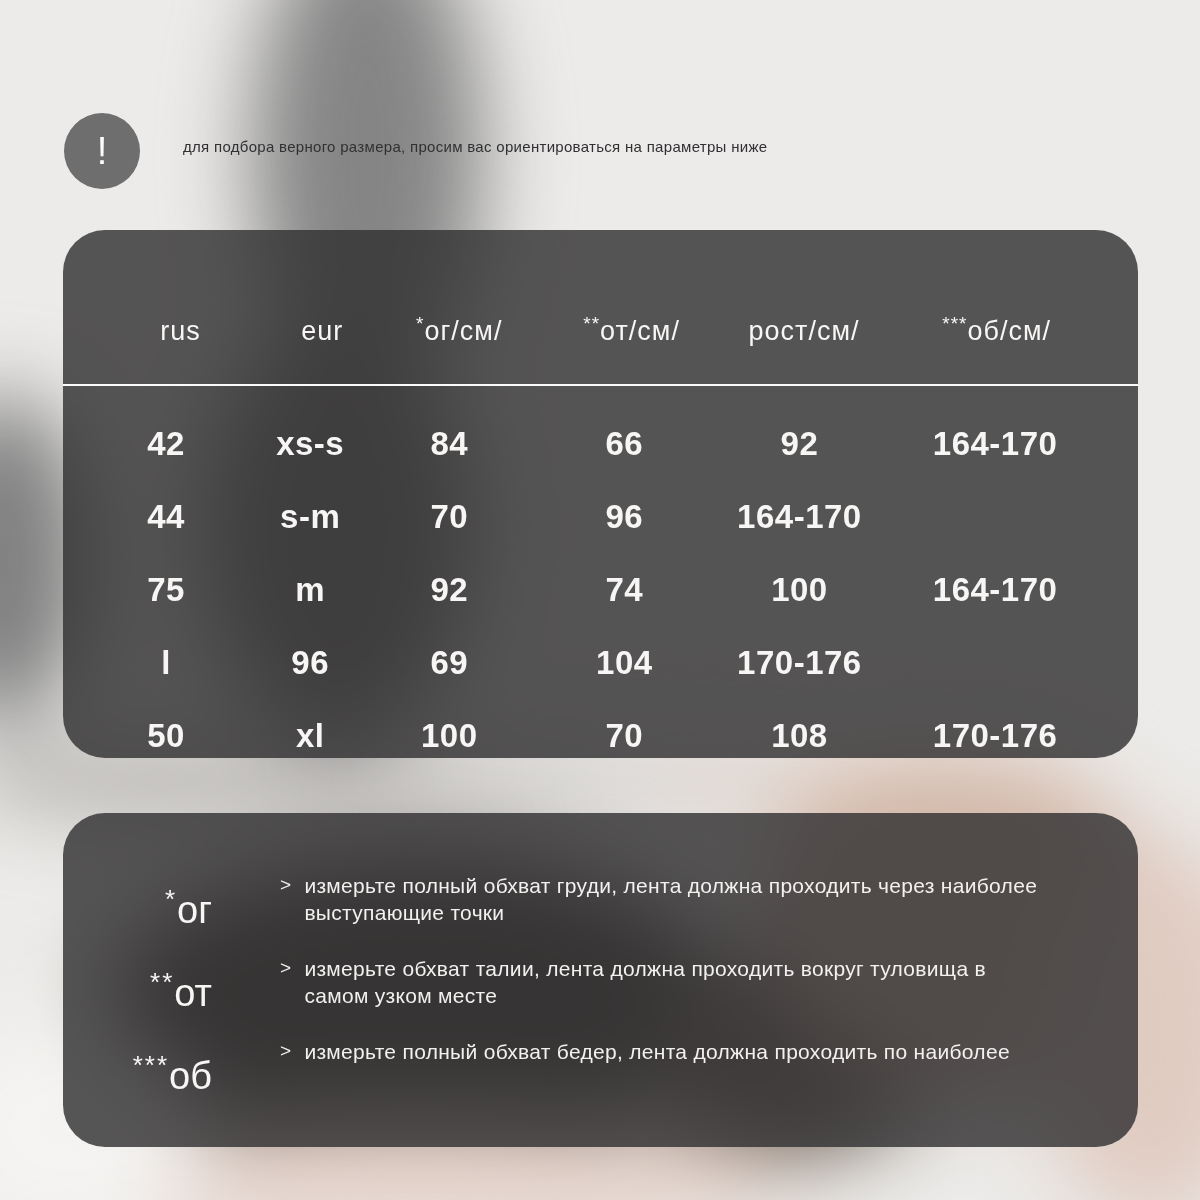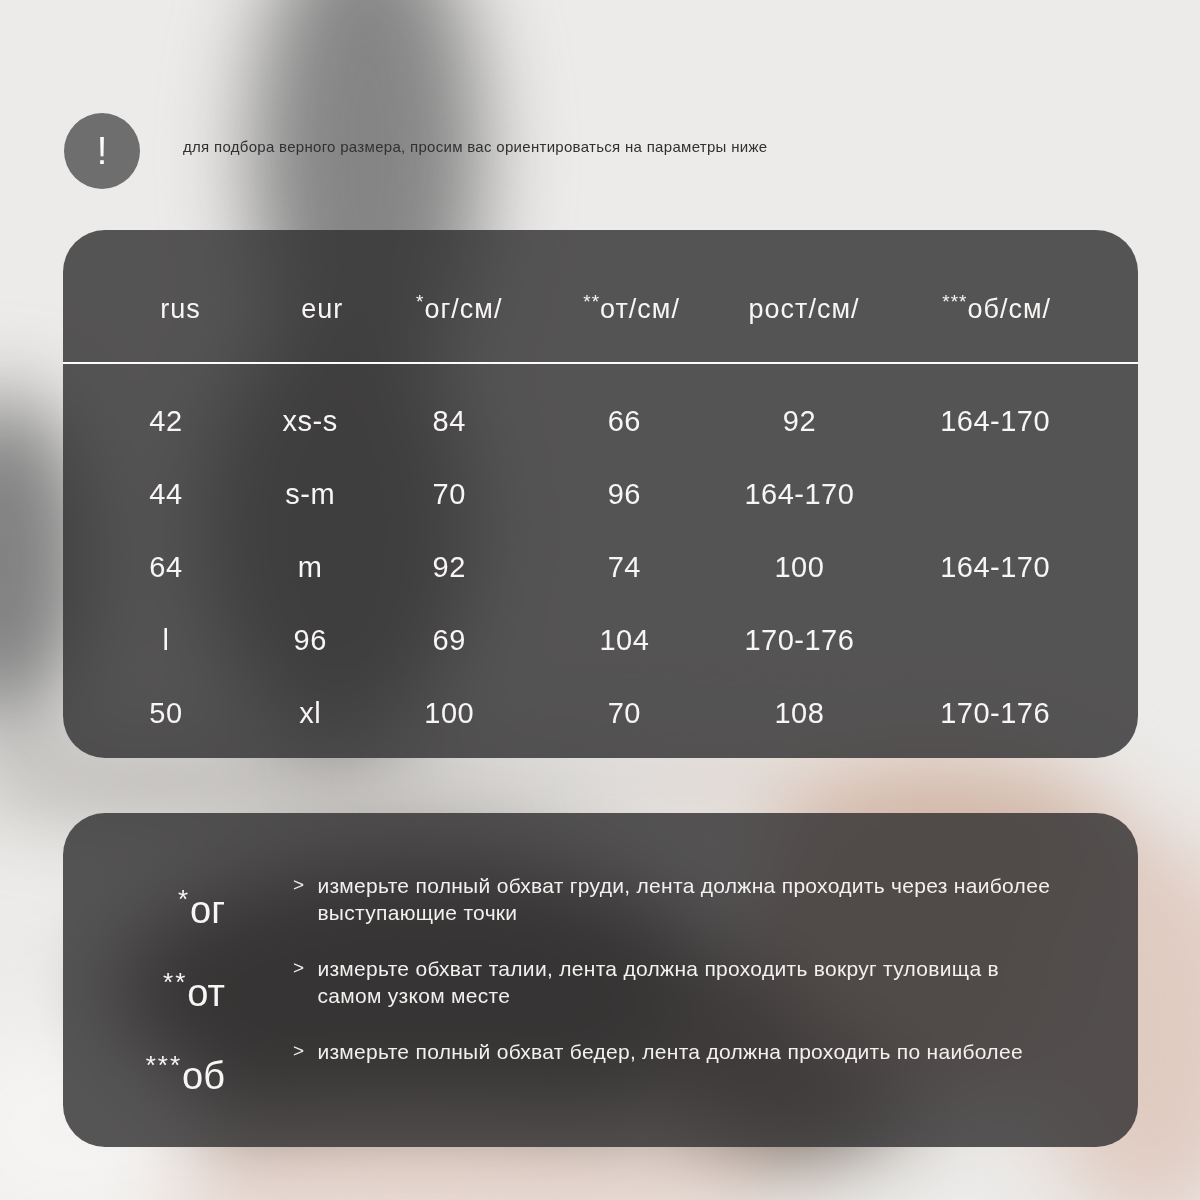--- a/index.html
+++ b/index.html
@@ -37,30 +37,30 @@
   
   .panel{
     position:absolute;left:63px;width:1075px;border-radius:42px;
     background:rgba(51,50,51,0.82);color:#f7f6f5;z-index:2;
   }
   .panel-table{top:230px;height:528px;}
   .panel-legend{top:813px;height:334px;}
 
   
   .tgrid{display:grid;grid-template-columns:20% 8% 19% 15% 19% 19%;align-items:center;}
-  .thead{height:108px;padding:24px 45px 0 16px;font-size:27px;letter-spacing:1px;}
+  .thead{height:108px;padding:24px 45px 0 16px;font-size:27px;letter-spacing:1px;margin-top:22px;}
   .th,.td{text-align:center;white-space:nowrap;}
   .th .sup{font-size:19px;vertical-align:10px;letter-spacing:1px;}
   .sep{height:2px;background:#fbfbfa;}
   .tbody{padding:21px 45px 32px 0;}
-  .trow{height:73px;font-size:29px;letter-spacing:0.5px;}
+  .trow{height:73px;font-size:33px;letter-spacing:0.5px;font-weight:bold;}
 
   
   .legend{display:flex;flex-direction:column;gap:26px;padding:59px 40px 0 0;}
-  .legend-row{display:grid;grid-template-columns:149px 1fr;align-items:start;padding-left:13px;}
+  .legend-row{display:grid;grid-template-columns:149px 1fr;align-items:start;}
   .term{text-align:right;font-size:38px;line-height:38px;margin-top:8px;white-space:nowrap;}
   .term .stars{font-size:26px;vertical-align:15px;letter-spacing:2px;}
   .desc{padding-left:68px;display:flex;gap:13px;font-size:21px;line-height:27px;
     color:#f2f1ef;letter-spacing:0.3px;}
   .chev{font-size:19px;line-height:26px;}
 </style>
 </head>
 <body>
 
 <div class="bg">
@@ -101,21 +101,21 @@
       <div class="td">164-170</div>
     </div>
     <div class="tgrid trow">
       <div class="td">44</div>
       <div class="td">s-m</div>
       <div class="td">70</div>
       <div class="td">96</div>
       <div class="td">164-170</div>
     </div>
     <div class="tgrid trow">
-      <div class="td">64</div>
+      <div class="td">75</div>
       <div class="td">m</div>
       <div class="td">92</div>
       <div class="td">74</div>
       <div class="td">100</div>
       <div class="td">164-170</div>
     </div>
     <div class="tgrid trow">
       <div class="td">l</div>
       <div class="td">96</div>
       <div class="td">69</div>

